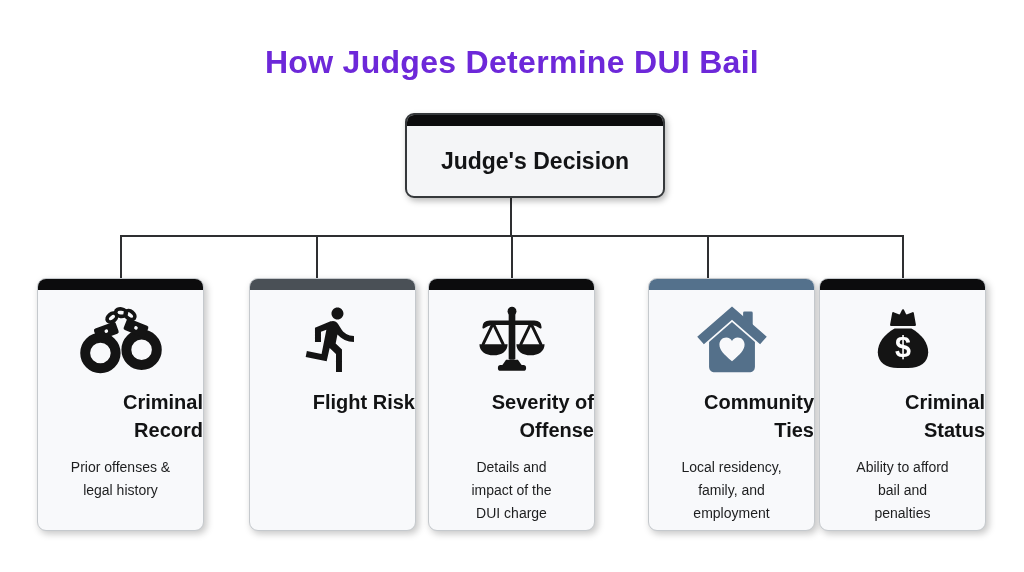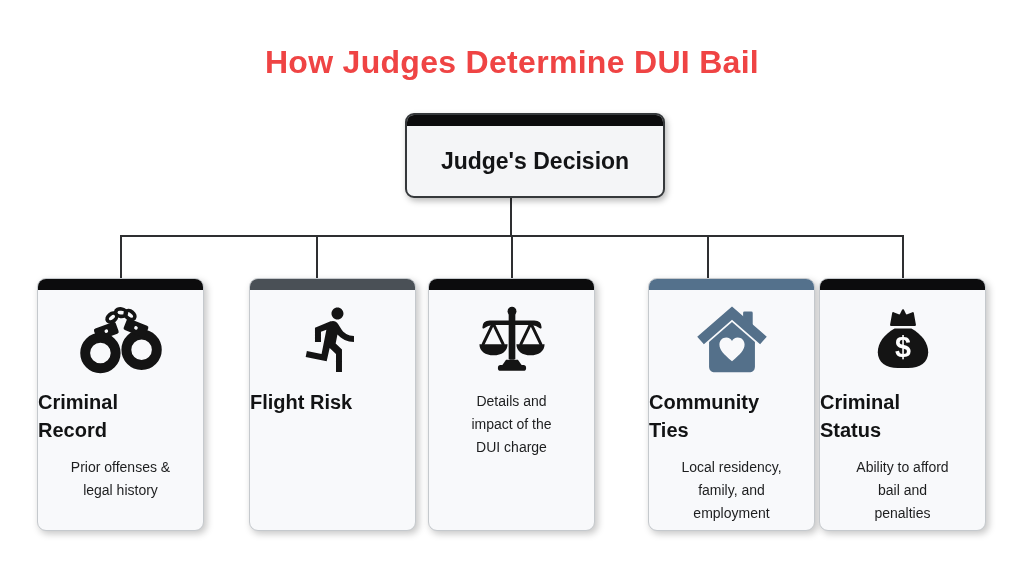--- a/index.html
+++ b/index.html
@@ -2,21 +2,21 @@
 <html><head>
 <meta charset="utf-8">
 <style>
   html,body{margin:0;padding:0;background:#ffffff;}
   .canvas{
     position:relative;width:1024px;height:572px;background:#ffffff;
     font-family:"Liberation Sans","DejaVu Sans",sans-serif;overflow:hidden;
   }
   .main-title{
     position:absolute;top:42px;left:0;width:1024px;text-align:center;
-    font-size:32px;font-weight:bold;color:#ef4444;letter-spacing:.3px;line-height:40px;
+    font-size:32px;font-weight:bold;color:#6d28d9;letter-spacing:.3px;line-height:40px;
   }
   
   .line{position:absolute;background:#2e2f31;z-index:1;}
   .stem{left:510px;top:196px;width:2px;height:41px;}
   .hbar{left:120px;top:235px;width:784px;height:2px;}
   .drop{width:2px;top:236px;height:44px;}
   .drop1{left:119.5px;} .drop2{left:315.5px;} .drop3{left:510.5px;}
   .drop4{left:706.5px;} .drop5{left:901.5px;}
   
   .decision{
@@ -39,21 +39,21 @@
     box-shadow:2.5px 3px 7px rgba(0,0,0,.22);
   }
   .card1{left:37px;} .card2{left:233px;margin-left:16px;} .card3{left:428px;}
   .card4{left:624px;margin-left:24px;} .card5{left:819px;}
   .card-bar{height:11px;}
   .bar-black{background:#0c0c0d;}
   .bar-gray{background:#4a5056;}
   .bar-blue{background:#54718c;}
   .icon-wrap{height:86px;margin-top:6px;display:flex;align-items:center;justify-content:center;}
   .card-title{
-    height:60px;margin-top:6px;text-align:left;white-space:pre-line;
+    height:60px;margin-top:6px;text-align:right;white-space:pre-line;
     font-size:20px;font-weight:bold;line-height:28px;color:#121314;
   }
   .card-desc{
     margin-top:8px;text-align:center;white-space:pre-line;
     font-size:14px;line-height:23px;color:#1d1e1f;
   }
 </style>
 </head>
 <body>
 
@@ -121,20 +121,22 @@
           <path d="M10,30 Q10,20 22,21 L78,21 Q90,20 90,30 Q90,33 87,31 Q83,27.5 76,27 L24,27 Q17,27.5 13,31 Q10,33 10,30 Z"></path>
           <path d="M24.5,25 L11,53 M24.5,25 L38,53" stroke="#141414" stroke-width="4" stroke-linecap="round" fill="none"></path>
           <path d="M75.5,25 L62,53 M75.5,25 L89,53" stroke="#141414" stroke-width="4" stroke-linecap="round" fill="none"></path>
           <path d="M6,53 L44,53 C44,62.5 36,68 25,68 C14,68 6,62.5 6,53 Z"></path>
           <path d="M56,53 L94,53 C94,62.5 86,68 75,68 C64,68 56,62.5 56,53 Z"></path>
           <path d="M42,74 L58,74 L63,81 L37,81 Z"></path>
           <rect x="31" y="81" width="38" height="8" rx="3.5"></rect>
         </g>
       </svg>
     </div>
+    <div class="card-title">Severity of
+Offense</div>
     <div class="card-desc">Details and
 impact of the
 DUI charge</div>
   </div>
 
   <div class="card card4">
     <div class="card-bar bar-blue"></div>
     <div class="icon-wrap">
       <svg width="74" height="70" viewBox="0 0 100 94">
         <g fill="#54708a">

